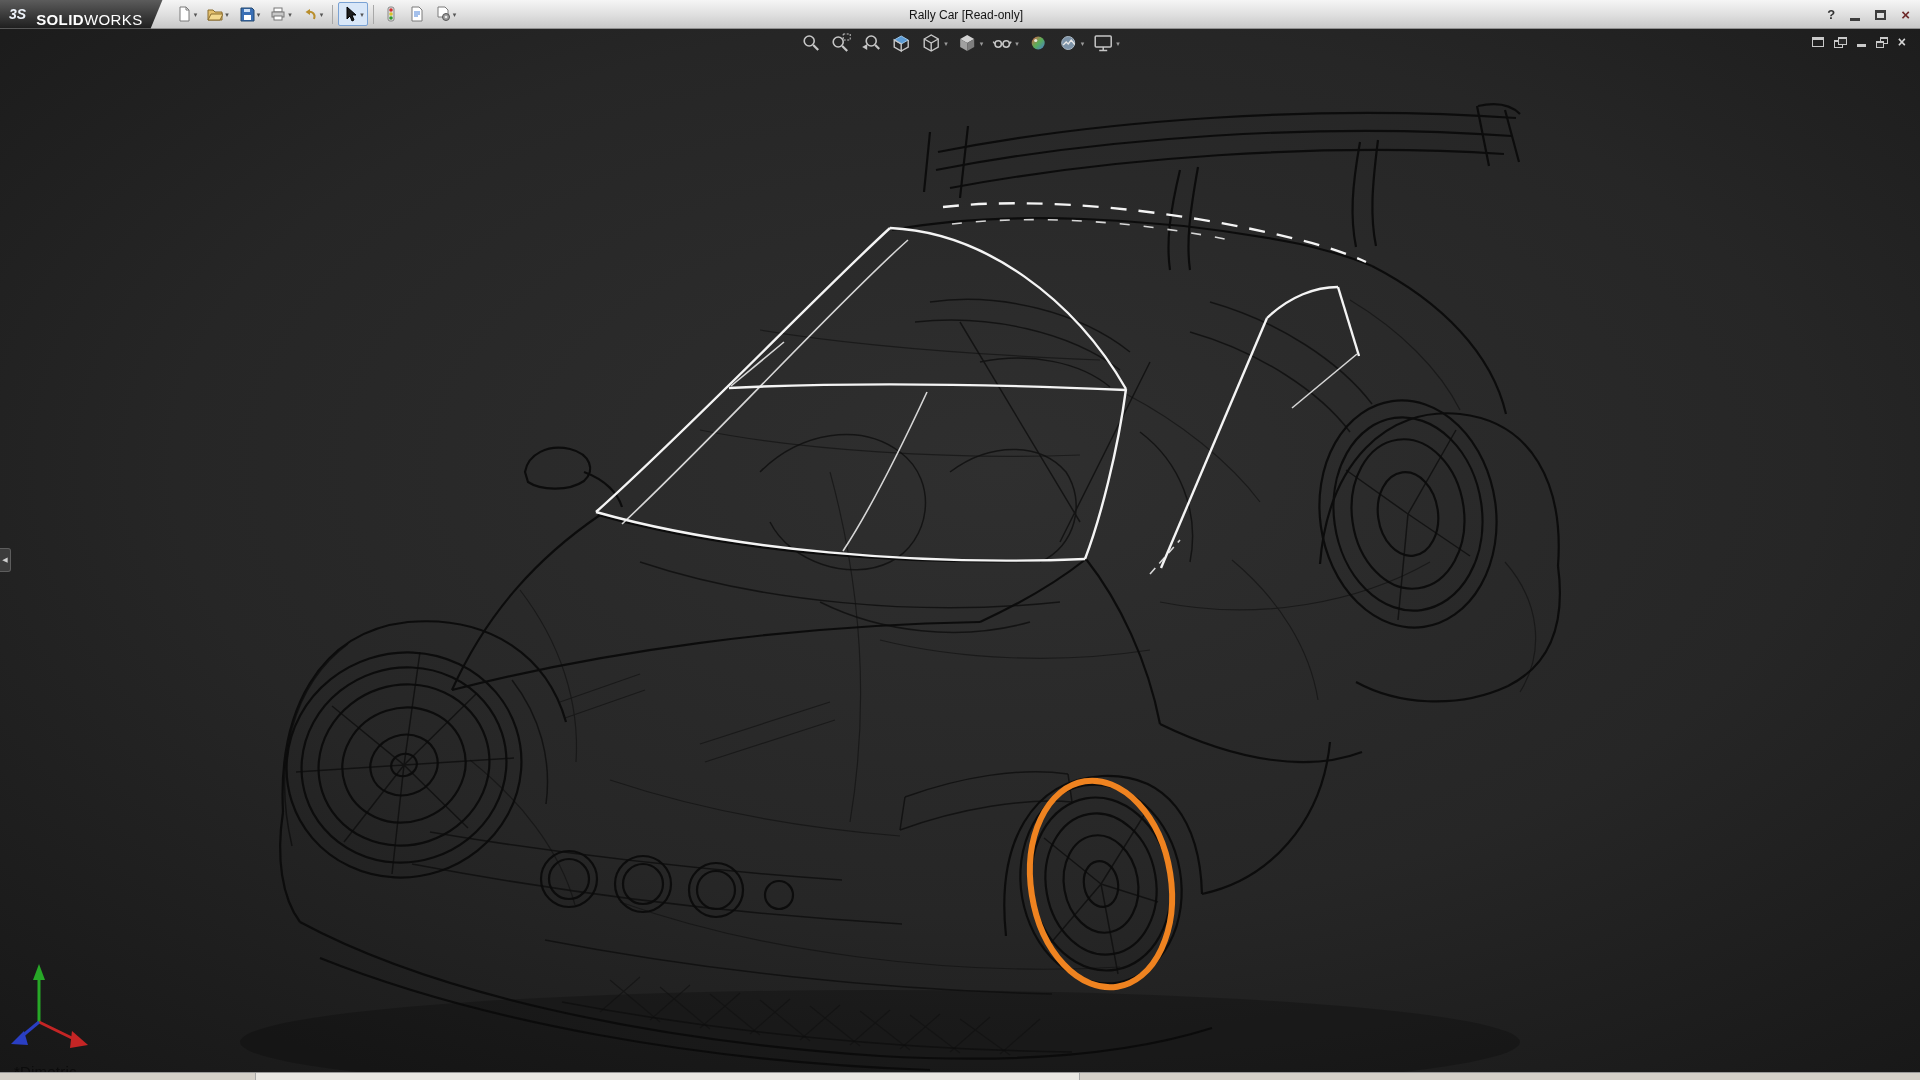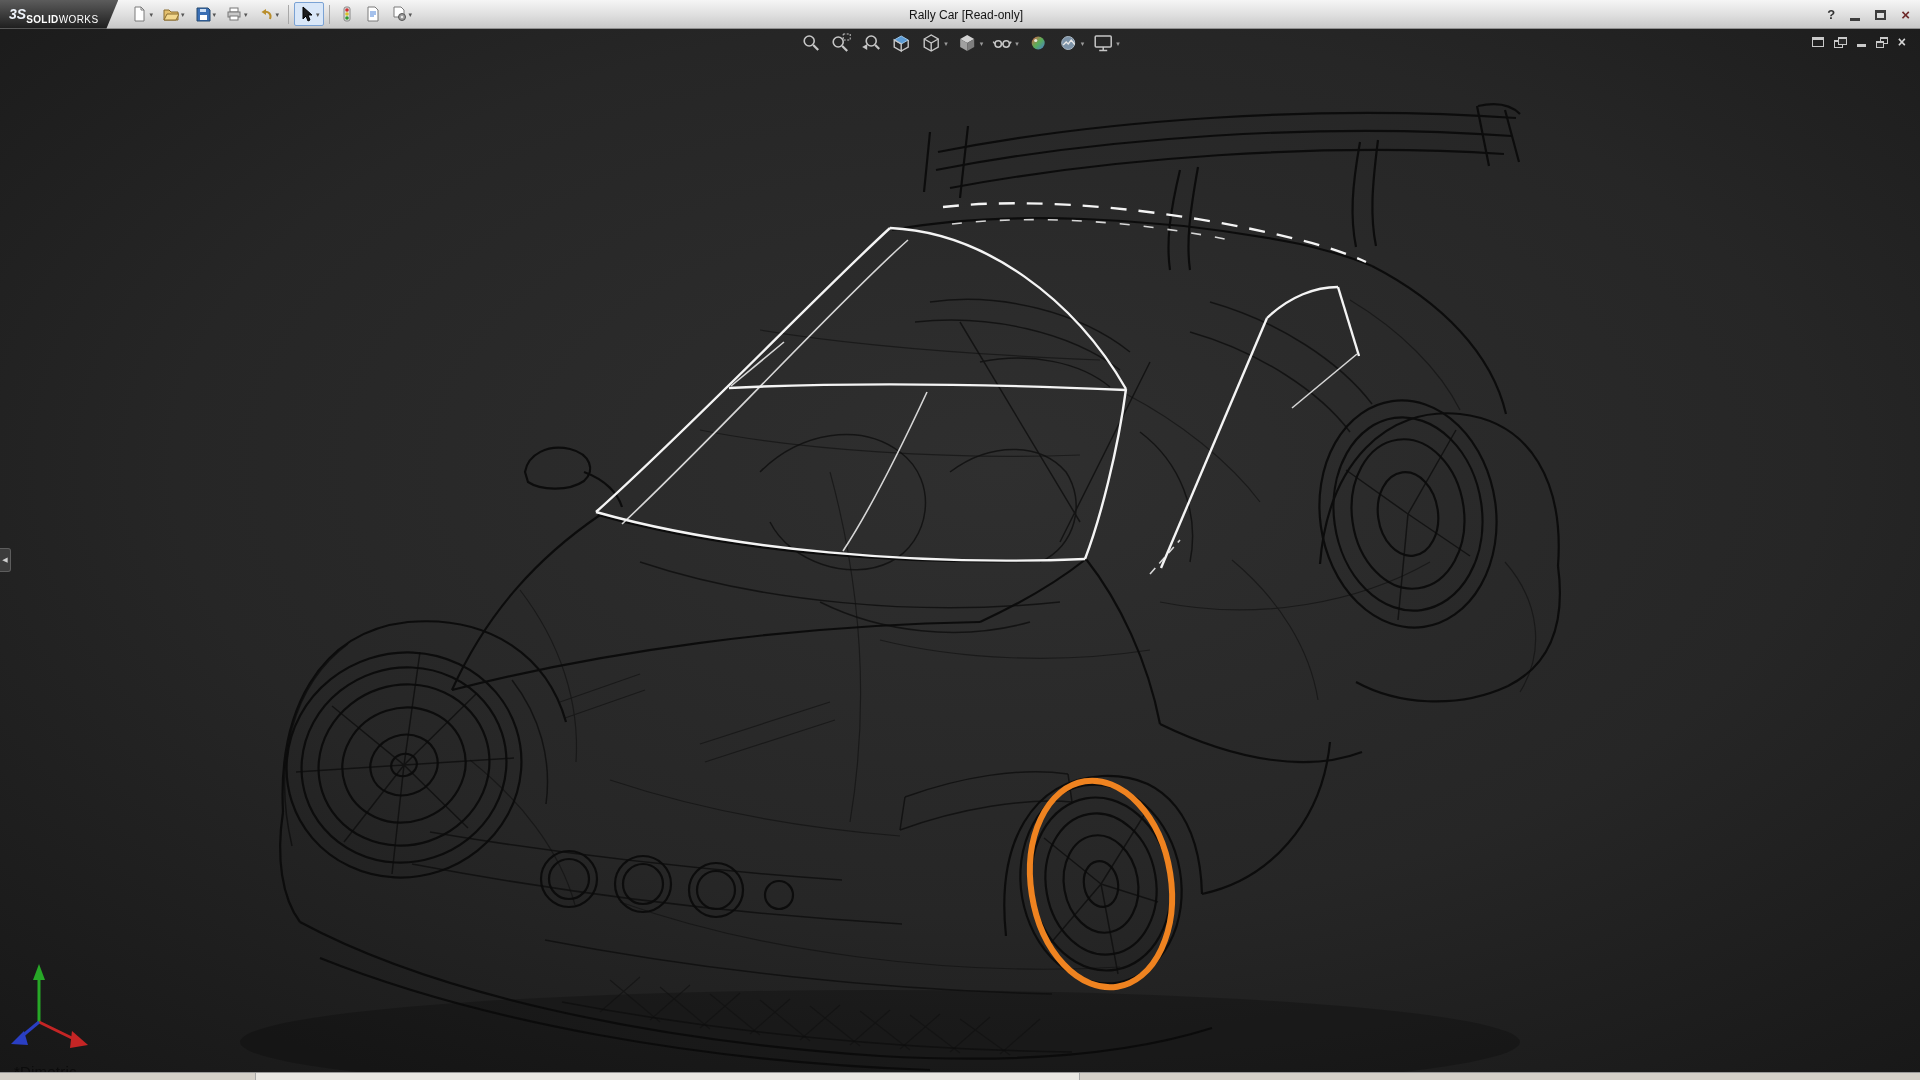--- a/index.html
+++ b/index.html
@@ -11,25 +11,25 @@
   .w1 { stroke:#0b0b0b; stroke-width:2.2; fill:none; opacity:.95; }
   .w2 { stroke:#0e0e0e; stroke-width:1.5; fill:none; opacity:.8; }
   .w3 { stroke:#101010; stroke-width:1.2; fill:none; opacity:.62; }
   .hl { stroke:#f4f4f4; stroke-width:2.4; fill:none; }
   .hl2 { stroke:#f4f4f4; stroke-width:1.6; fill:none; opacity:.85; }
 
   
   .titlebar { position:absolute; top:0; left:0; width:100%; height:29px; z-index:30;
               background:linear-gradient(#f5f5f5,#dedede 55%,#c8c8c8);
               border-bottom:1px solid #8f8f8f; display:flex; align-items:center; }
-  .logo { height:29px; display:flex; align-items:center; gap:0; padding:0 20px 0 9px;
+  .logo { height:29px; display:flex; align-items:center; gap:10px; padding:0 20px 0 9px;
           background:linear-gradient(#5c5c5c,#1d1d1d);
           clip-path:polygon(0 0,100% 0,calc(100% - 12px) 100%,0 100%); }
   .logo-mark { color:#eef3fa; font-weight:700; font-style:italic; font-size:14px; }
-  .logo-text { color:#fff; font-size:10px; letter-spacing:.4px; white-space:nowrap;margin-top:11px; }
+  .logo-text { color:#fff; font-size:15px; letter-spacing:.4px; white-space:nowrap;margin-top:11px; }
   .logo-text b { font-weight:700; }
   .tb { display:flex; align-items:center; height:29px; padding-left:8px; }
   .tbtn { display:flex; align-items:center; height:24px; padding:0 3px; margin:0 1px;
           border:1px solid transparent; border-radius:2px; }
   .tbtn.active { background:#d9e7f8; border:1px solid #7aa2d4; }
   .dd { font-size:7px; color:#555; margin-left:2px; line-height:1; }
   .sep { width:1px; height:19px; background:#a8a8a8; margin:0 4px; }
   .win-title { position:absolute; left:50%; top:8px; transform:translateX(-50%);
                font-size:12px; color:#141414; white-space:nowrap;margin-left:6px; }
   .win-controls { position:absolute; right:10px; top:0; height:29px; display:flex;

